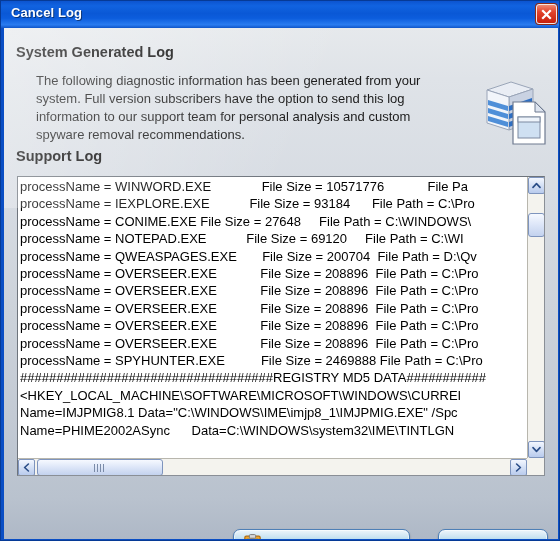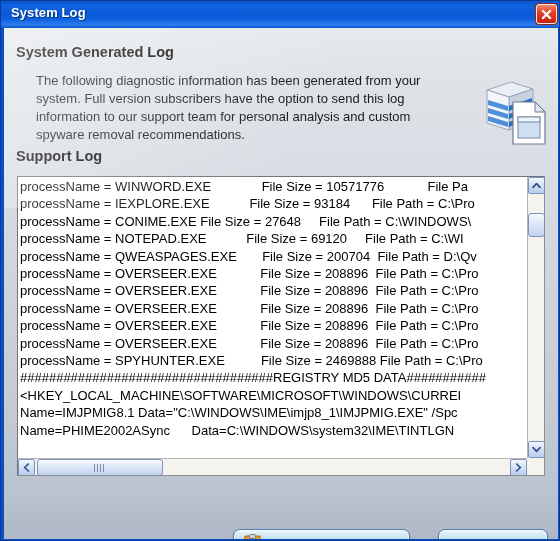--- a/index.html
+++ b/index.html
@@ -244,21 +244,21 @@
     width: 110px; height: 31px;
   }
   .clip-icon { width: 17px; height: 21px; flex: 0 0 auto; }
 </style>
 </head>
 <body>
 
 <div id="dialog">
 
   <div class="titlebar">
-    <div class="titlebar-text">System Log</div>
+    <div class="titlebar-text">Cancel Log</div>
     <div class="close-btn">
       <svg width="13" height="13" viewBox="0 0 13 13" aria-hidden="true">
         <path d="M3 3 L10 10 M10 3 L3 10" stroke="#ffffff" stroke-width="2.2" stroke-linecap="square" fill="none"></path>
       </svg>
     </div>
   </div>
 
   <div class="client">
 
     <div class="section-title" id="title-generated">System Generated Log</div>

